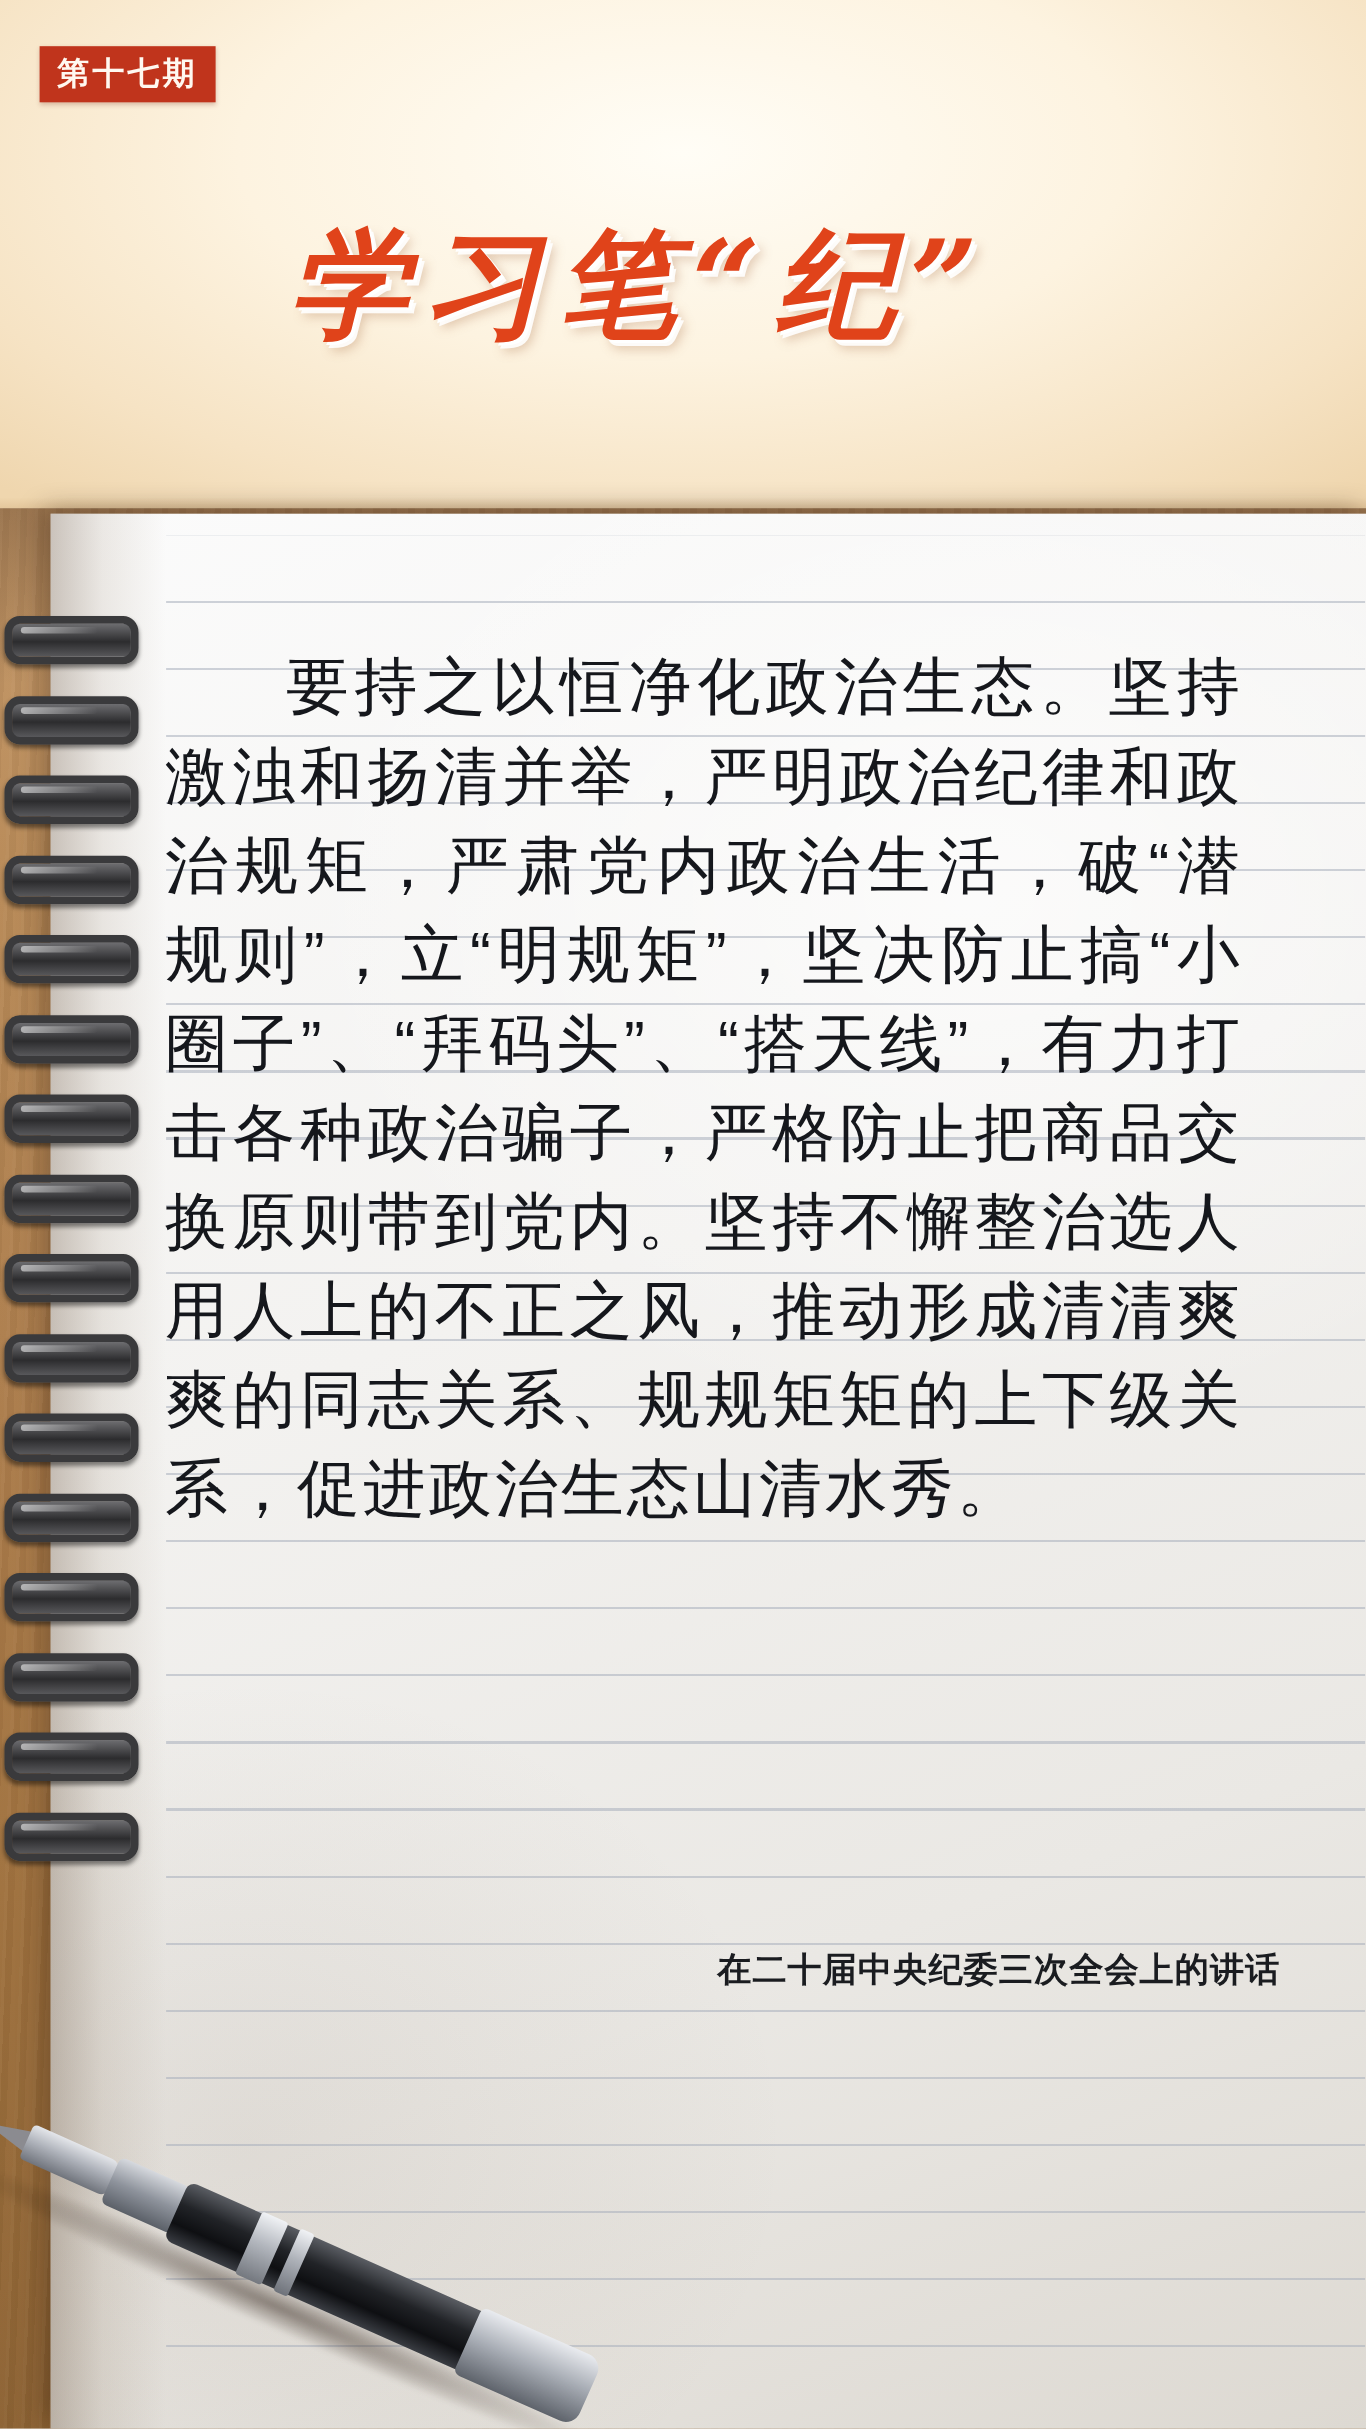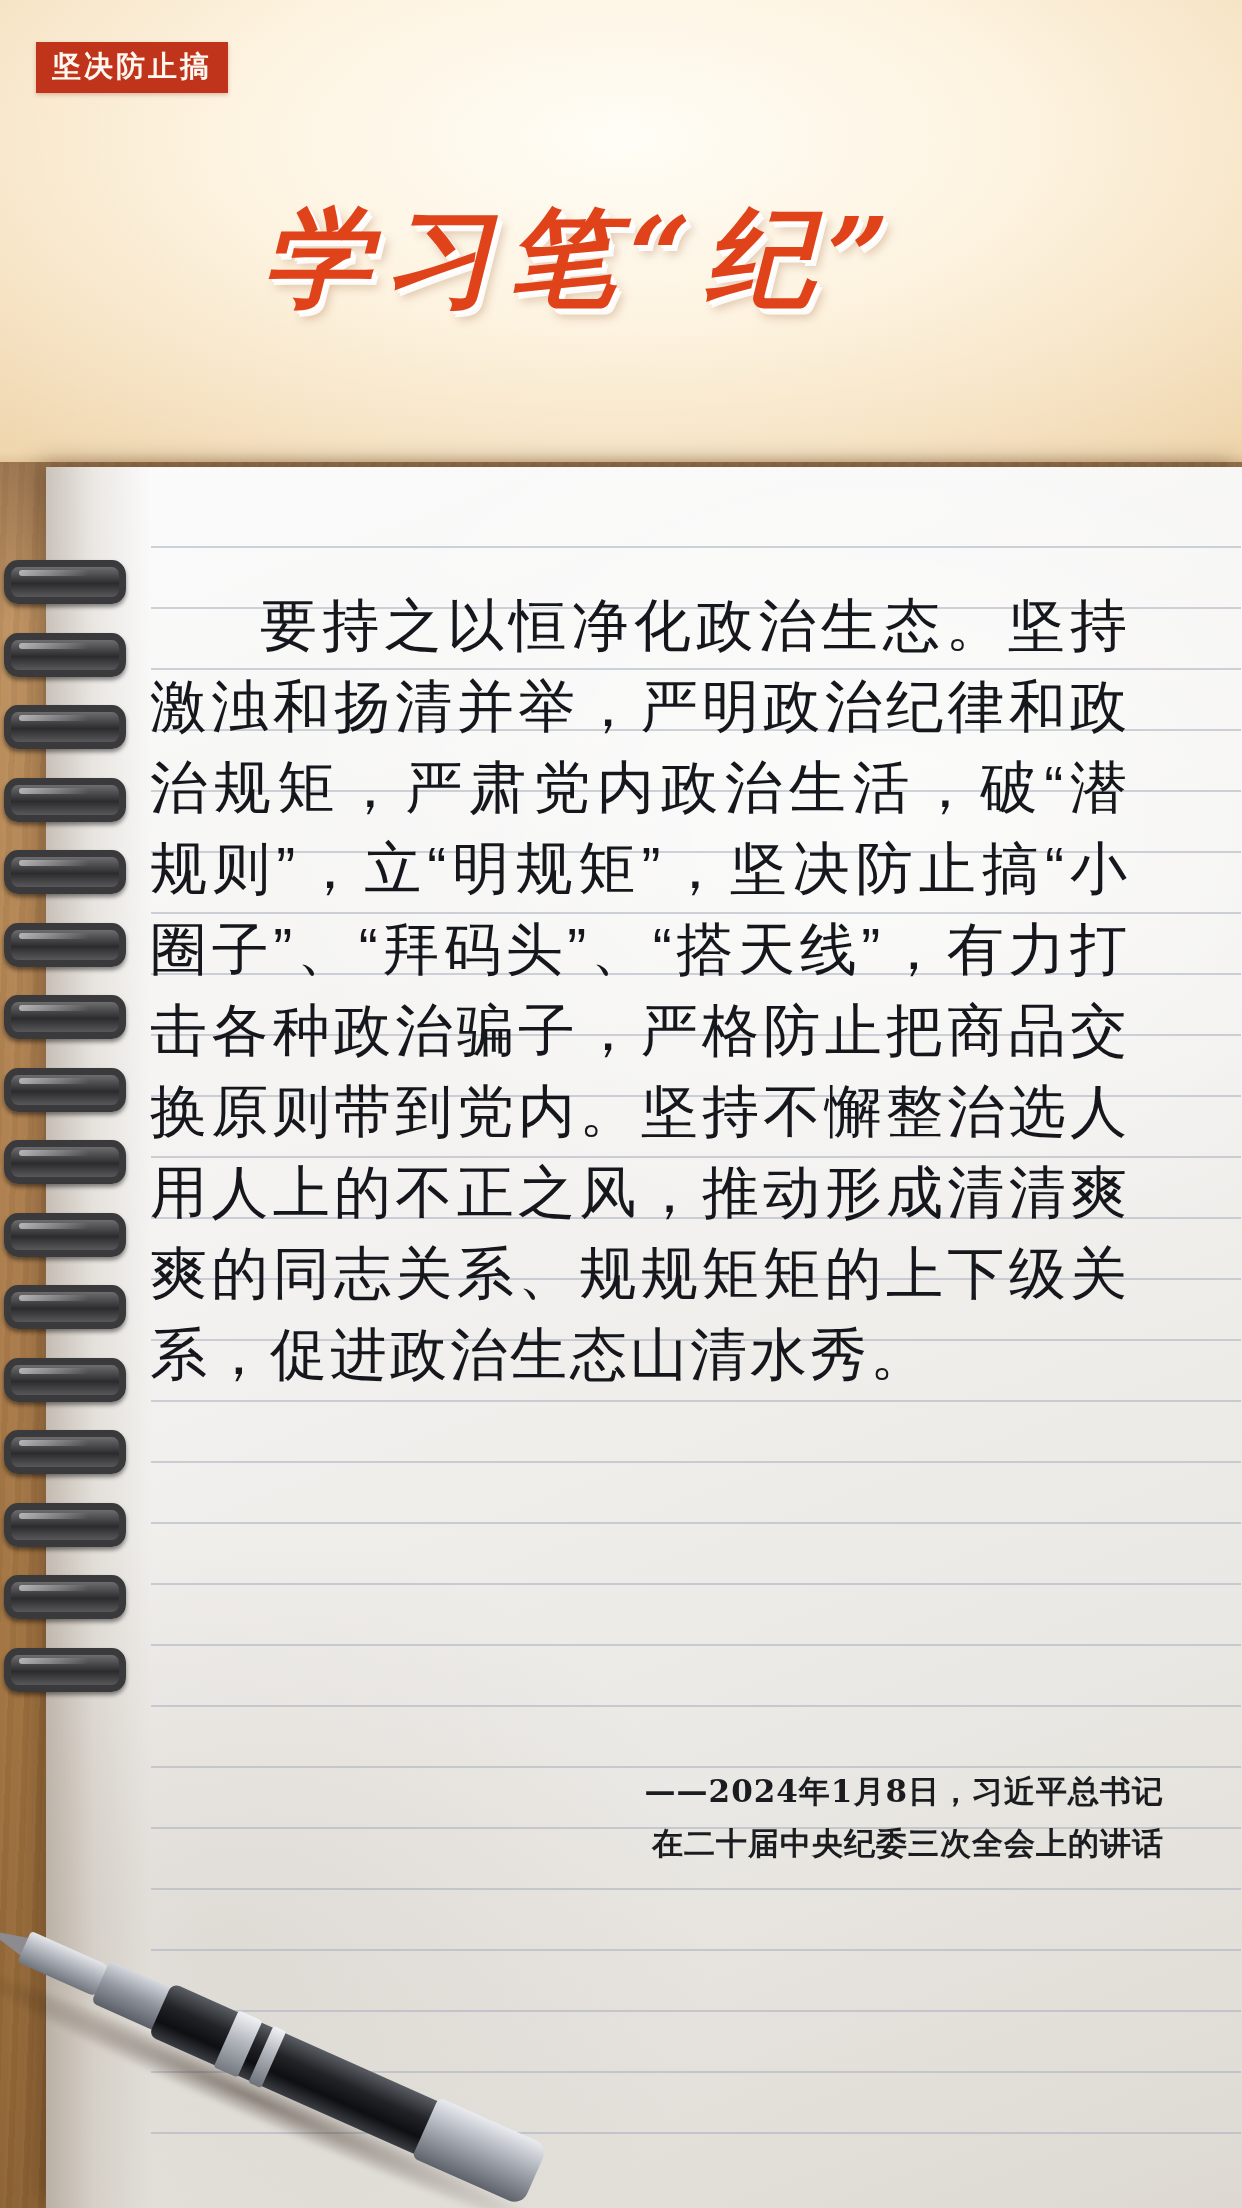--- a/index.html
+++ b/index.html
@@ -268,21 +268,21 @@
     left: -10px; top: 80px;
     width: 640px; height: 40px;
     background: radial-gradient(ellipse at 50% 50%, rgba(30,15,5,0.45) 0%, rgba(30,15,5,0) 72%);
     filter: blur(2px);
   }
 </style>
 </head>
 <body>
 
 <div id="banner">
-  <div id="issue-badge">坚决防止搞</div>
+  <div id="issue-badge">第十七期</div>
   <div id="main-title">学习笔“纪”</div>
 </div>
 
 <div id="desk">
   <div id="desk-shadow"></div>
 </div>
 
 <div id="notebook">
   <div id="rules"></div>
   <div id="page-gutter"></div>
@@ -335,21 +335,20 @@
       <div class="wire"></div>
     </div>
     <div class="ring" style="top: 1087.5px;">
       <div class="wire"></div>
     </div>
   </div>
 
 <div id="hand-text">要持之以恒净化政治生态。坚持激浊和扬清并举，严明政治纪律和政治规矩，严肃党内政治生活，破“潜规则”，立“明规矩”，坚决防止搞“小圈子”、“拜码头”、“搭天线”，有力打击各种政治骗子，严格防止把商品交换原则带到党内。坚持不懈整治选人用人上的不正之风，推动形成清清爽爽的同志关系、规规矩矩的上下级关系，促进政治生态山清水秀。</div>
 
 <div id="attribution">
-  <div>——2024年1月8日，习近平总书记</div>
   <div>在二十届中央纪委三次全会上的讲话</div>
 </div>
 
 <div id="pen">
   <div class="pen-part" id="pen-shadow"></div>
   <div class="pen-part" id="pen-tip"></div>
   <div class="pen-part" id="pen-cone"></div>
   <div class="pen-part" id="pen-grip"></div>
   <div class="pen-part" id="pen-body"></div>
   <div class="pen-part" id="pen-ring-a"></div>

